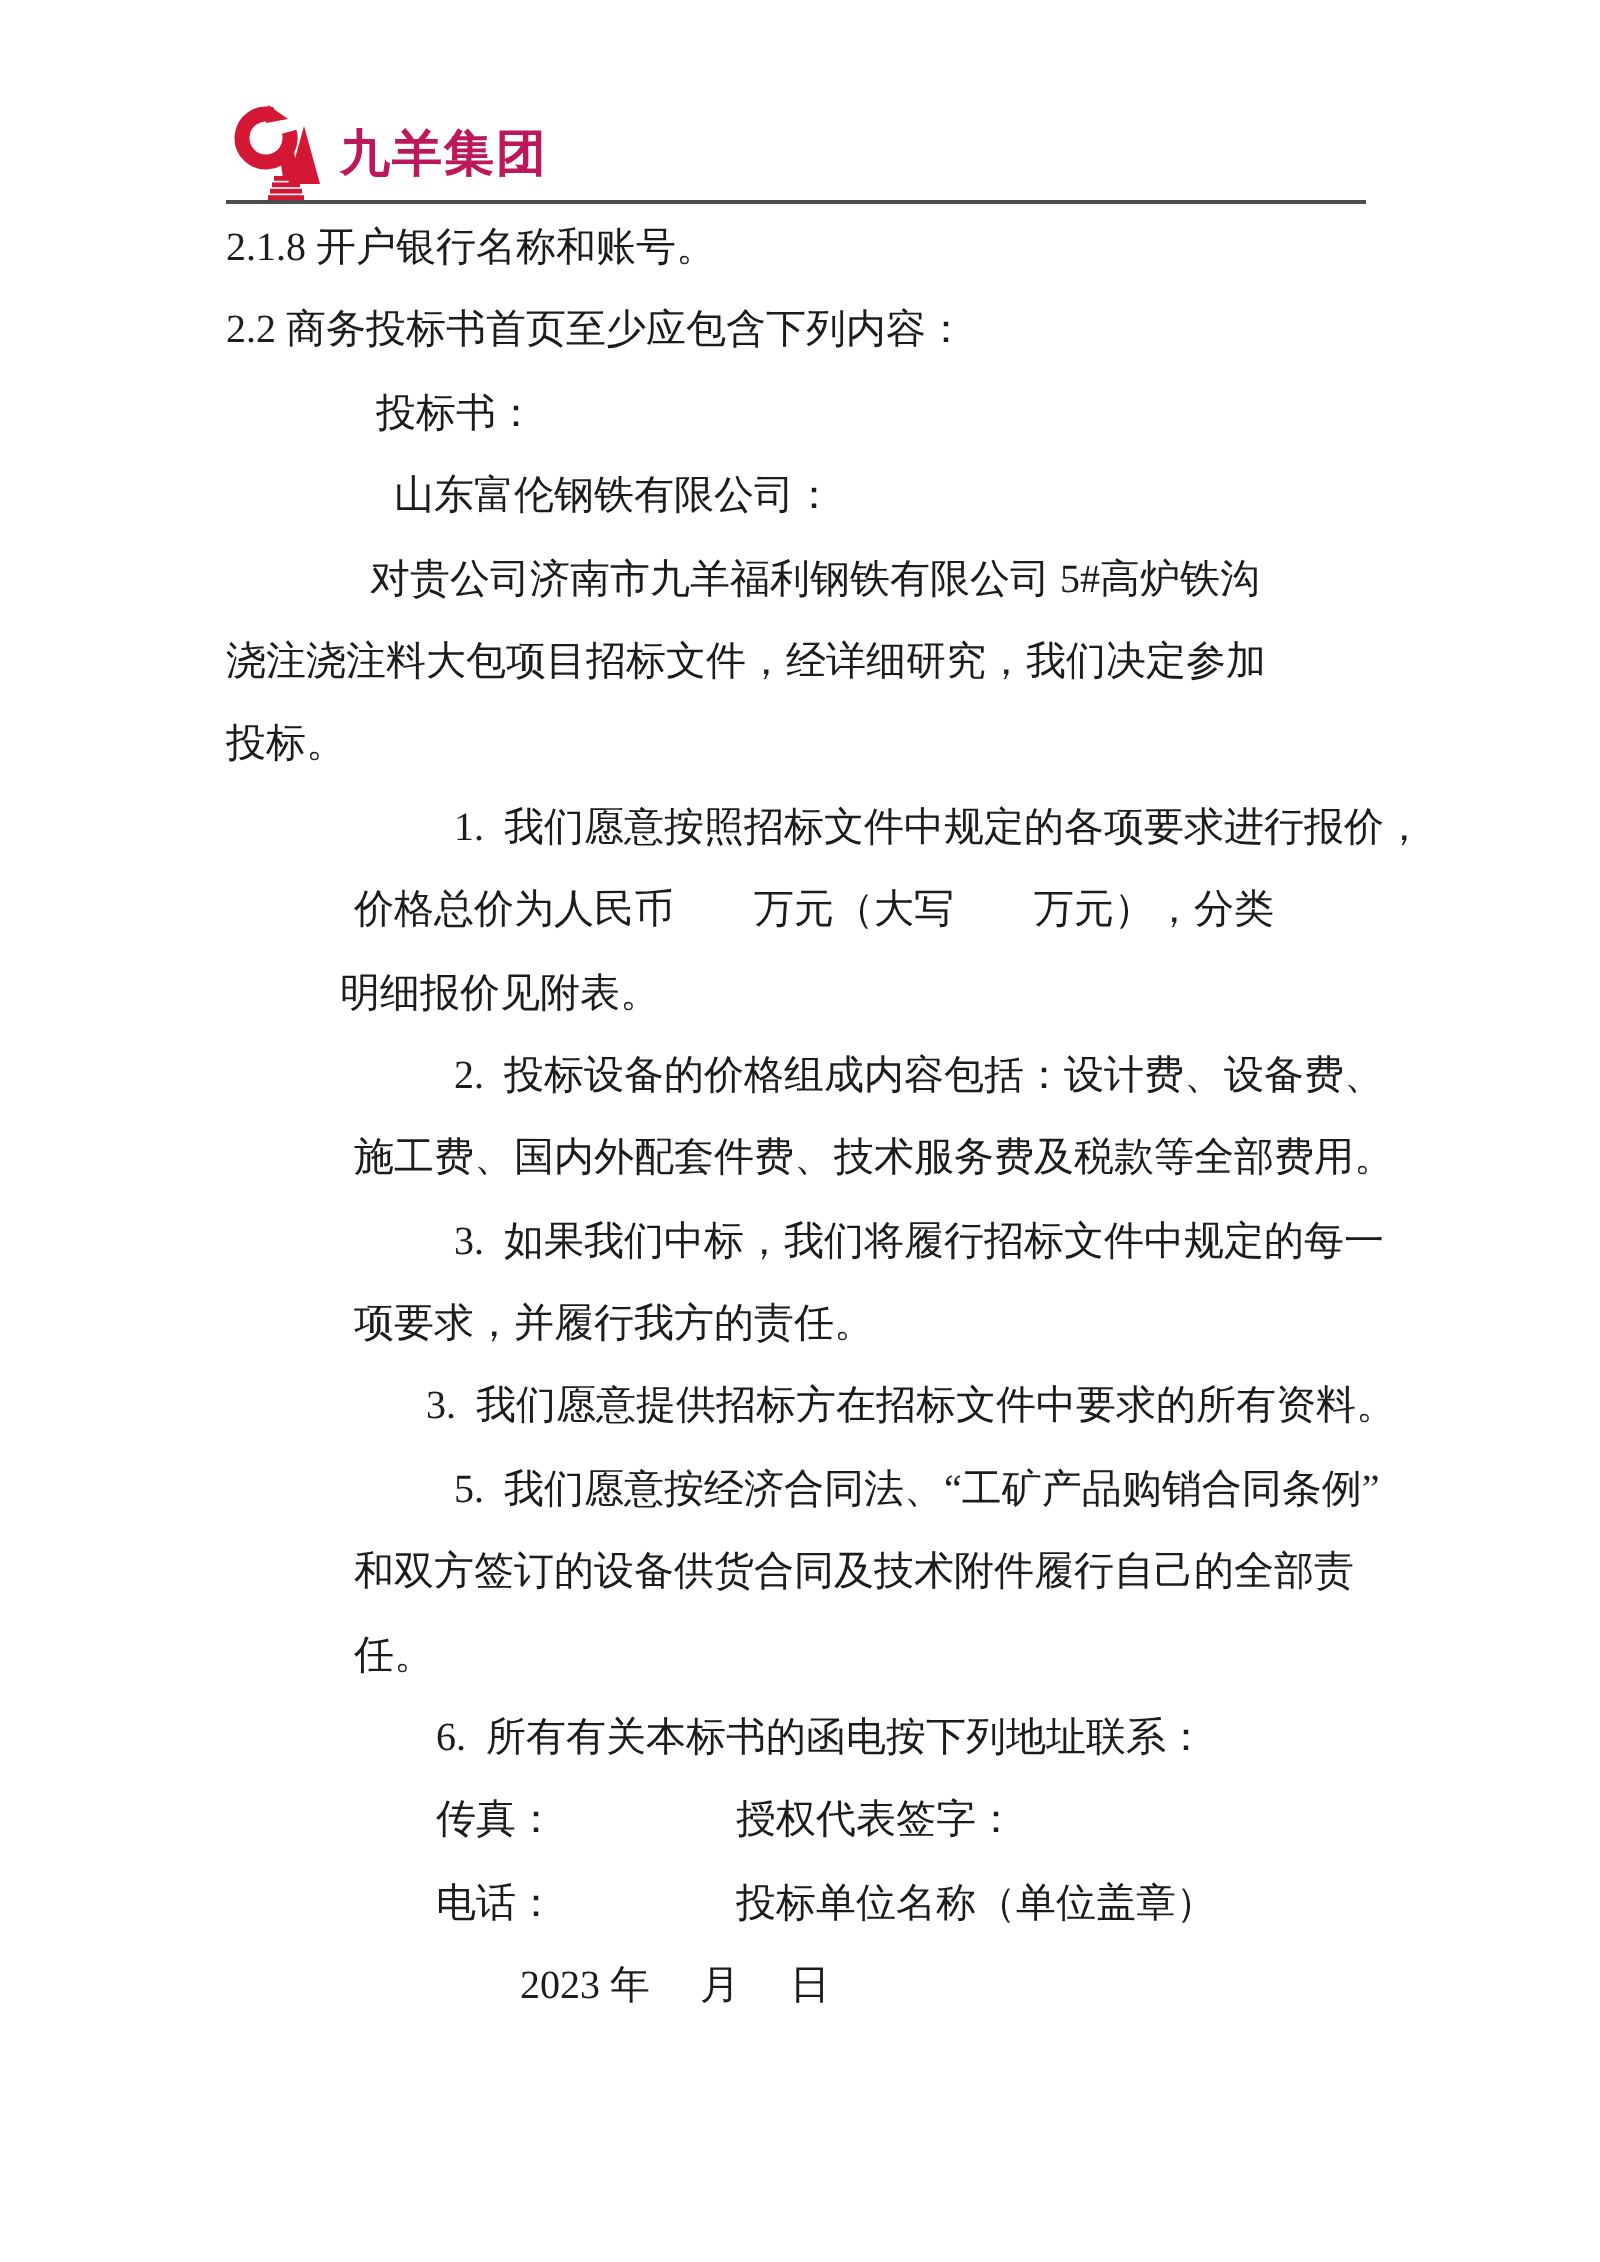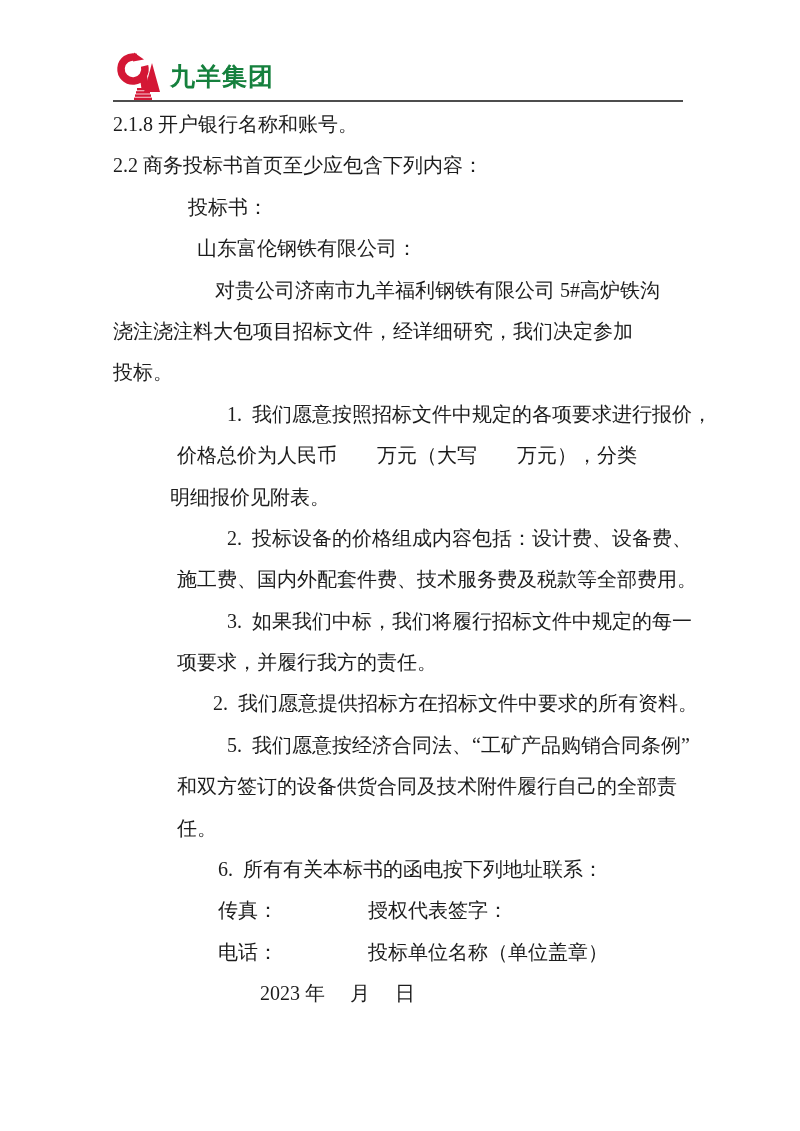--- a/index.html
+++ b/index.html
@@ -29,21 +29,21 @@
     height: 54px;
   }
   .logo-text {
     position: absolute;
     left: 57px;
     top: 13px;
     font-family: "Liberation Sans", "DejaVu Sans", sans-serif;
     font-size: 25px;
     font-weight: bold;
     letter-spacing: 1px;
-    color: #15803d;
+    color: #be185d;
     white-space: pre;
   }
   .header-rule {
     position: absolute;
     left: 0;
     top: 53px;
     width: 570px;
     height: 2px;
     background: #4d4d4d;
   }
@@ -62,21 +62,21 @@
   
   .i0   { margin-left: 0; }
   .i49  { margin-left: 75px; }
   .i57  { margin-left: 57px; }
   .i64  { margin-left: 64px; }
   .i67  { }
   .i84  { margin-left: 84px; }
   .i100 { margin-left: 100px; }
   .i105 { margin-left: 105px; }
   .i117 { margin-left: 114px; }
-  .i142 { margin-left: 102px; }
+  .i142 { margin-left: 72px; }
   .i147 { margin-left: 147px; }
 </style>
 </head>
 <body>
 
 <div class="page">
 
   <div class="header">
     <svg class="logo-mark" viewBox="0 0 50 54" xmlns="http://www.w3.org/2000/svg" aria-hidden="true">
 
@@ -105,21 +105,21 @@
     <div class="line i142">对贵公司济南市九羊福利钢铁有限公司 5#高炉铁沟</div>
     <div class="line i67">浇注浇注料大包项目招标文件，经详细研究，我们决定参加</div>
     <div class="line i67">投标。</div>
     <div class="line i117">1.  我们愿意按照招标文件中规定的各项要求进行报价，</div>
     <div class="line i64">价格总价为人民币        万元（大写        万元），分类</div>
     <div class="line i57">明细报价见附表。</div>
     <div class="line i117">2.  投标设备的价格组成内容包括：设计费、设备费、</div>
     <div class="line i64">施工费、国内外配套件费、技术服务费及税款等全部费用。</div>
     <div class="line i117">3.  如果我们中标，我们将履行招标文件中规定的每一</div>
     <div class="line i64">项要求，并履行我方的责任。</div>
-    <div class="line i100">2.  我们愿意提供招标方在招标文件中要求的所有资料。</div>
+    <div class="line i100">3.  我们愿意提供招标方在招标文件中要求的所有资料。</div>
     <div class="line i117">5.  我们愿意按经济合同法、“工矿产品购销合同条例”</div>
     <div class="line i64">和双方签订的设备供货合同及技术附件履行自己的全部责</div>
     <div class="line i64">任。</div>
     <div class="line i105">6.  所有有关本标书的函电按下列地址联系：</div>
     <div class="line i105">传真：                  授权代表签字：</div>
     <div class="line i105">电话：                  投标单位名称（单位盖章）</div>
     <div class="line i147">2023 年     月     日</div>
   </div>
 
 </div>

